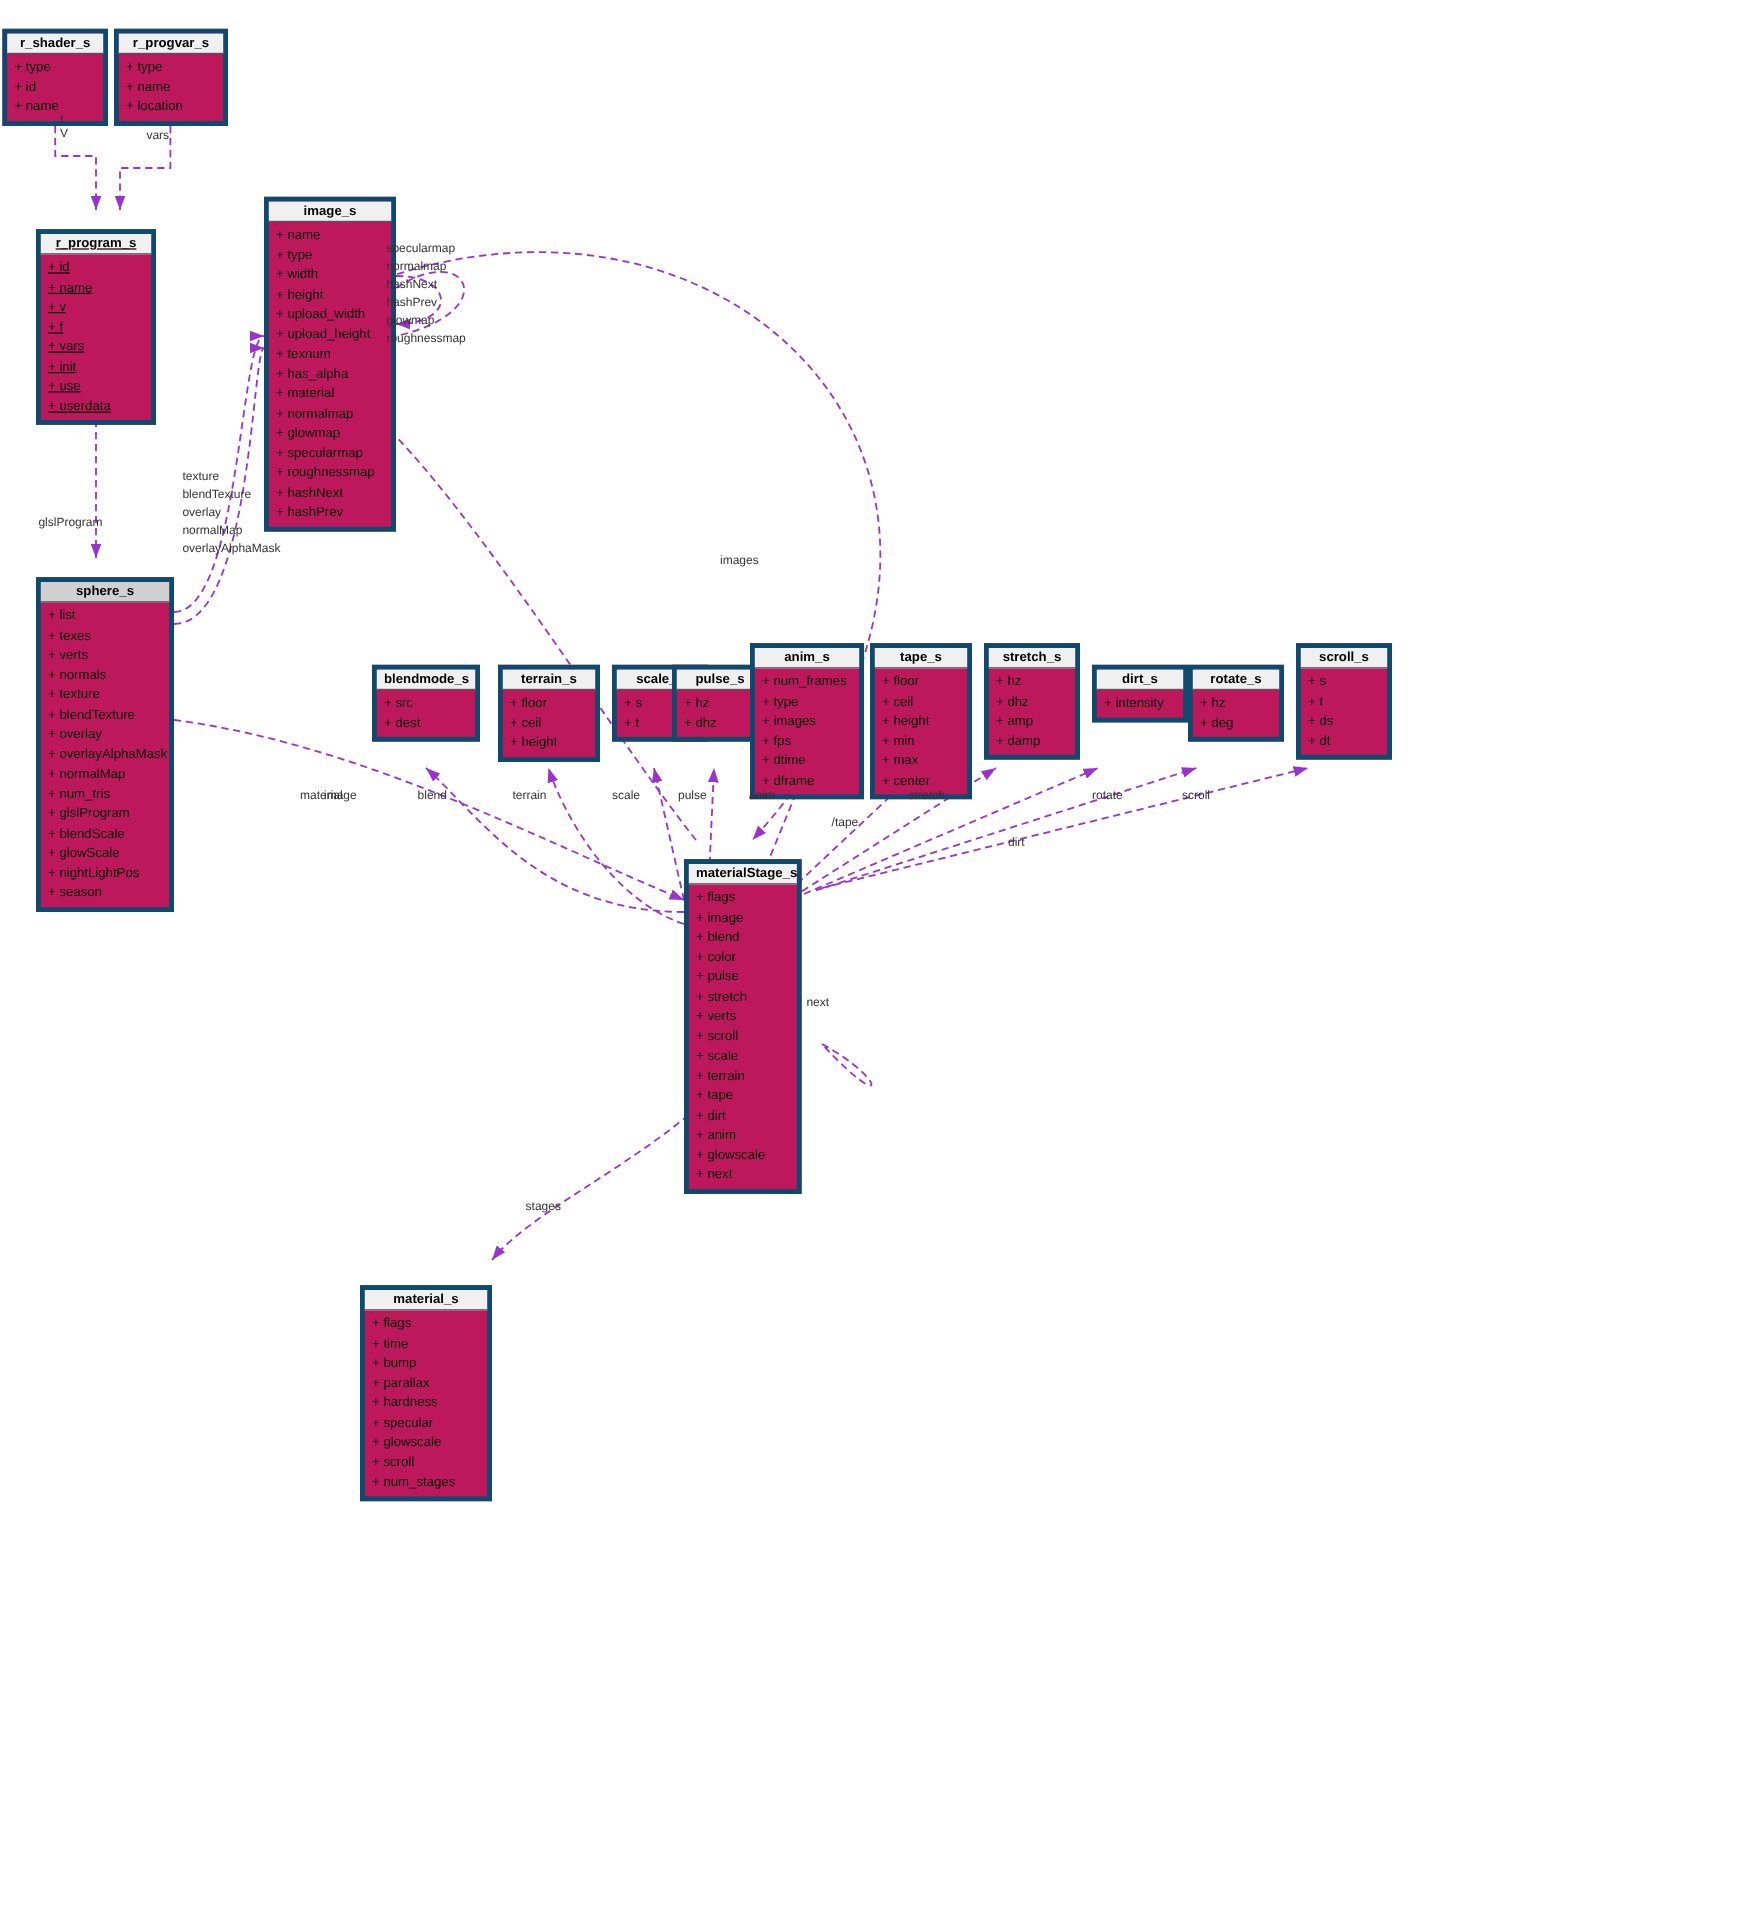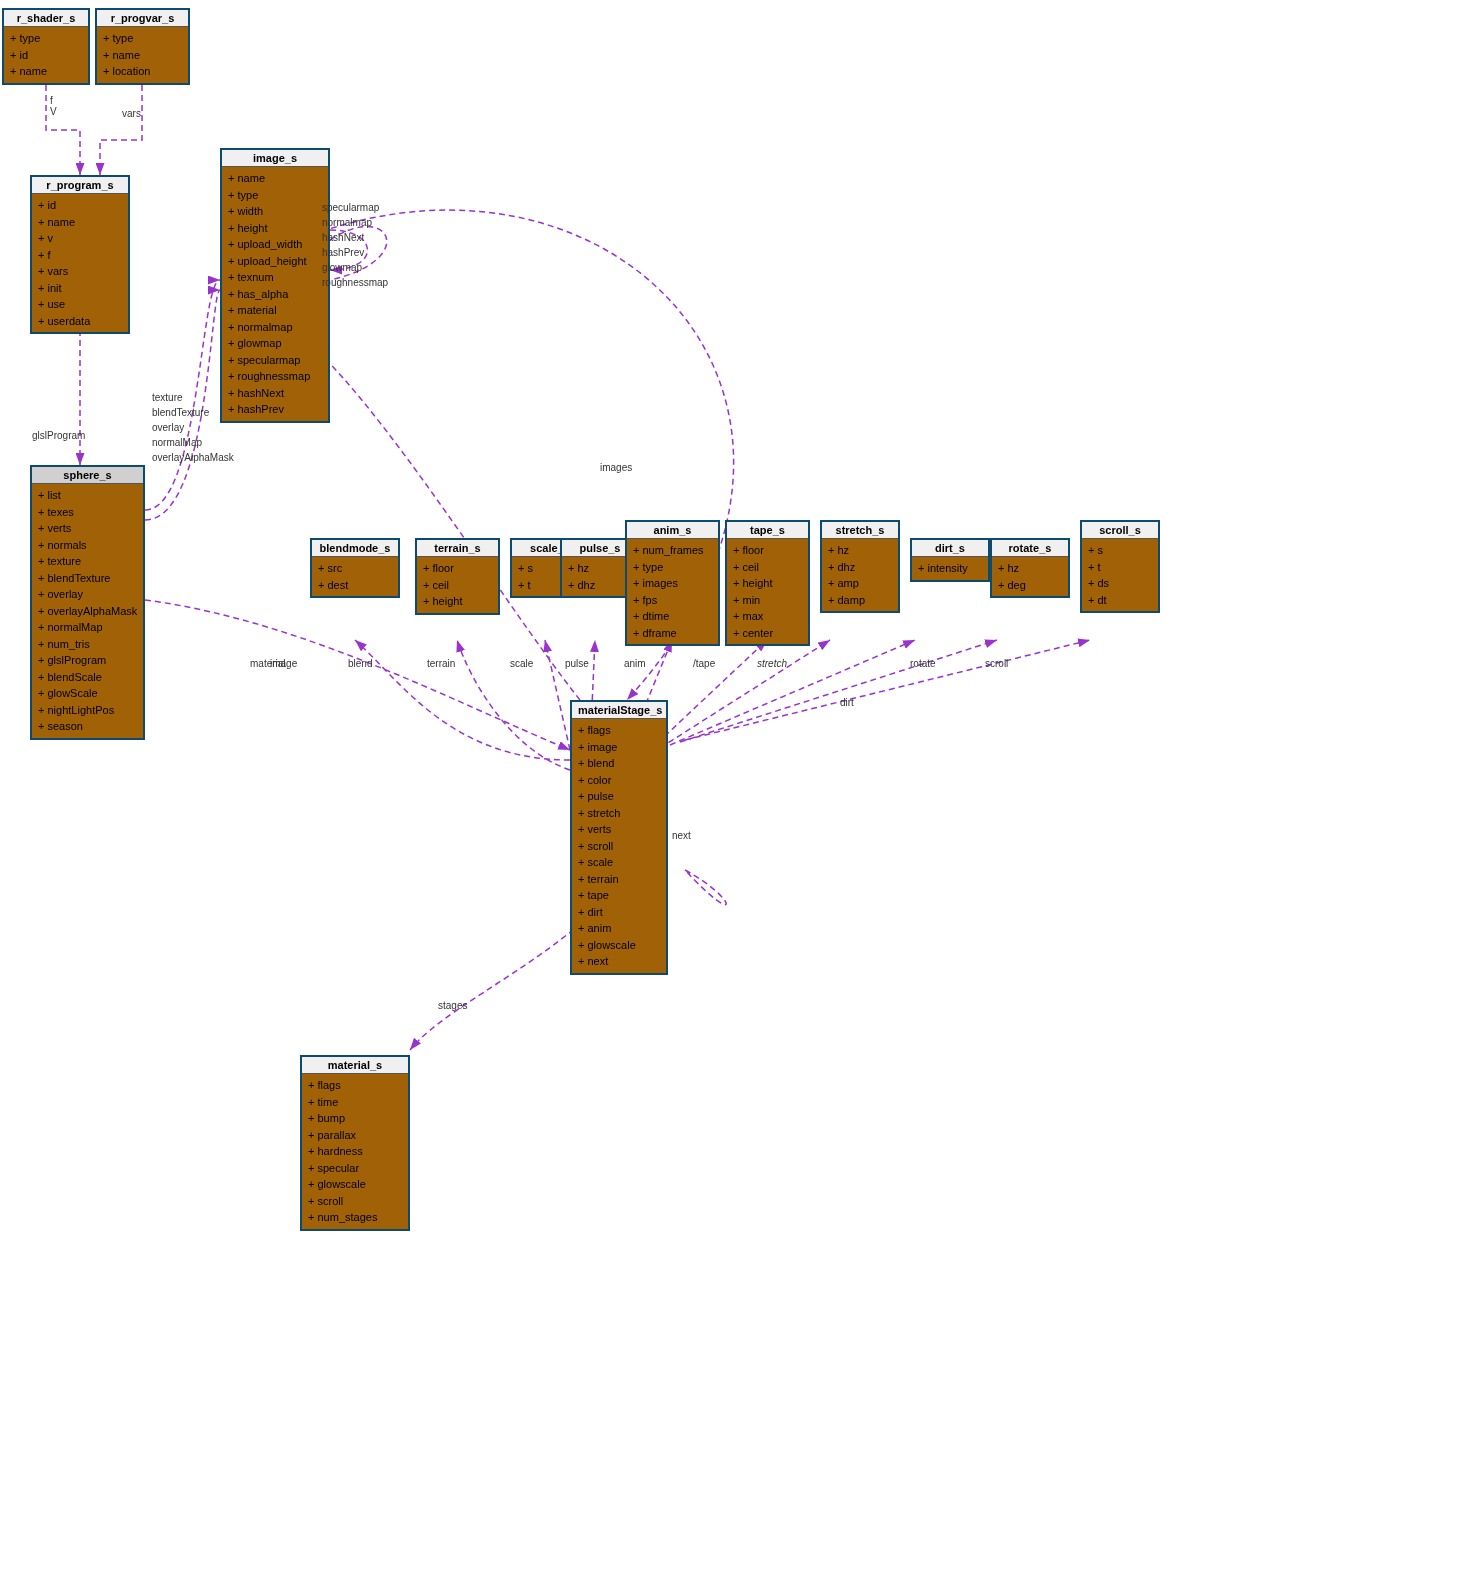--- a/index.html
+++ b/index.html
@@ -8,23 +8,24 @@
       font-family: Arial, sans-serif;
       font-size: 11px;
       color: #000;
       width: 1464px;
       height: 1592px;
       position: relative;
       overflow: hidden;
     }
     .uml-box {
       position: absolute;
-      border: 2px solid #0c4a6e;
-      background: #a16207;
+      border: 4px solid #0c4a6e;
+      background: #be185d;
       min-width: 80px;
+      margin-top: 16px;
     }
     .uml-box.shaded .uml-title {
       background: #d0d0d0;
     }
     .uml-title {
       background: #f0f0f0;
       border-bottom: 1px solid #555;
       padding: 2px 6px;
       font-weight: bold;
       text-align: center;
@@ -119,21 +120,21 @@
 
 <div class="uml-box" style="left:95px; top:8px; width:95px;">
   <div class="uml-title">r_progvar_s</div>
   <div class="uml-fields">
     <div class="uml-field">+ type</div>
     <div class="uml-field">+ name</div>
     <div class="uml-field">+ location</div>
   </div>
 </div>
 
-<div class="uml-box" style="left:30px; top:175px; width:100px;">
+<div class="uml-box" style="left:30px; top:175px; width:100px;text-decoration:underline;">
   <div class="uml-title">r_program_s</div>
   <div class="uml-fields">
     <div class="uml-field">+ id</div>
     <div class="uml-field">+ name</div>
     <div class="uml-field">+ v</div>
     <div class="uml-field">+ f</div>
     <div class="uml-field">+ vars</div>
     <div class="uml-field">+ init</div>
     <div class="uml-field">+ use</div>
     <div class="uml-field">+ userdata</div>
@@ -315,20 +316,20 @@
 <div class="arrow-label" style="left:32px; top:430px;">glslProgram</div>
 <div class="arrow-label" style="left:152px; top:390px; line-height:1.5;">texture<br>blendTexture<br>overlay<br>normalMap<br>overlayAlphaMask</div>
 <div class="arrow-label" style="left:322px; top:200px; line-height:1.5;">specularmap<br>normalmap<br>hashNext<br>hashPrev<br>glowmap<br>roughnessmap</div>
 <div class="arrow-label" style="left:600px; top:462px;">images</div>
 <div class="arrow-label" style="left:270px; top:658px;">image</div>
 <div class="arrow-label" style="left:348px; top:658px;">blend</div>
 <div class="arrow-label" style="left:427px; top:658px;">terrain</div>
 <div class="arrow-label" style="left:510px; top:658px;">scale</div>
 <div class="arrow-label" style="left:565px; top:658px;">pulse</div>
 <div class="arrow-label" style="left:624px; top:658px;">anim</div>
-<div class="arrow-label" style="left:693px; top:658px;">/tape</div>
+<div class="arrow-label" style="left:693px; top:680px;">/tape</div>
 <div class="arrow-label" style="left:757px; top:658px;font-style:italic;">stretch</div>
 <div class="arrow-label" style="left:840px; top:697px;">dirt</div>
 <div class="arrow-label" style="left:910px; top:658px;">rotate</div>
 <div class="arrow-label" style="left:985px; top:658px;">scroll</div>
 <div class="arrow-label" style="left:672px; top:830px;">next</div>
 <div class="arrow-label" style="left:250px; top:658px;">material</div>
 <div class="arrow-label" style="left:438px; top:1000px;">stages</div>
 
 </body></html>

